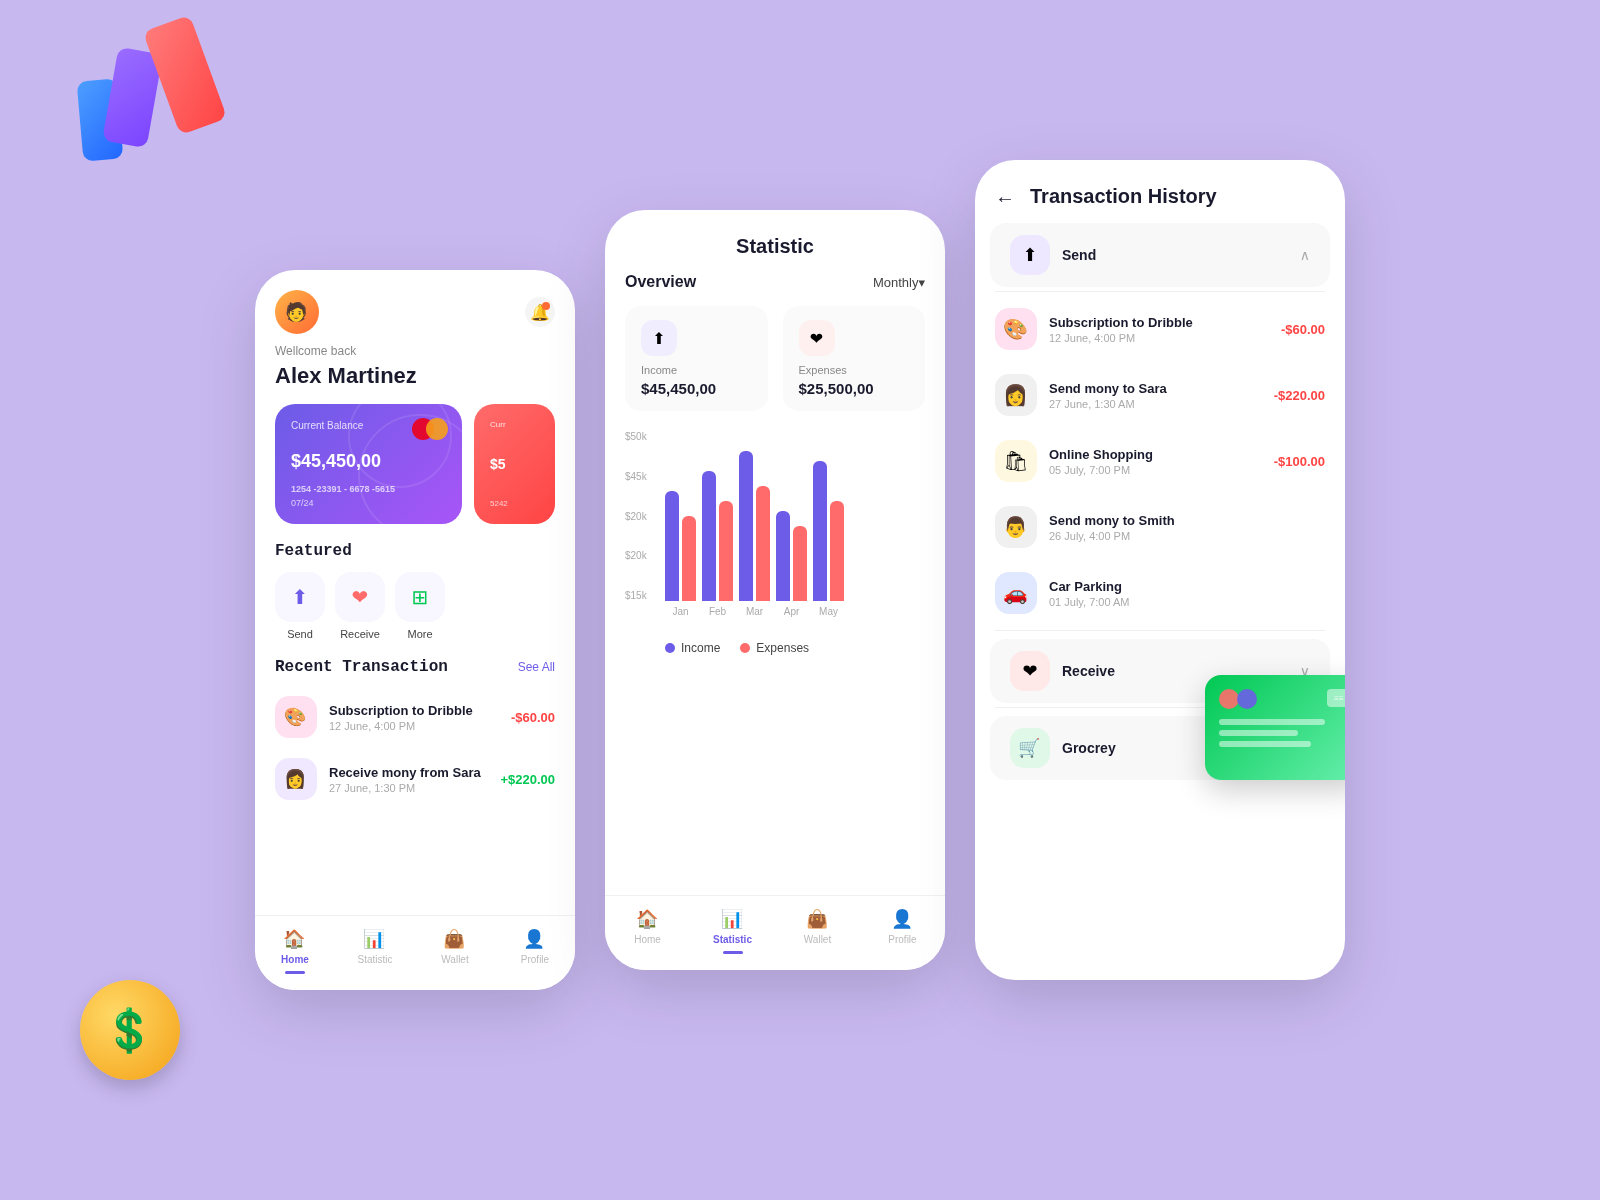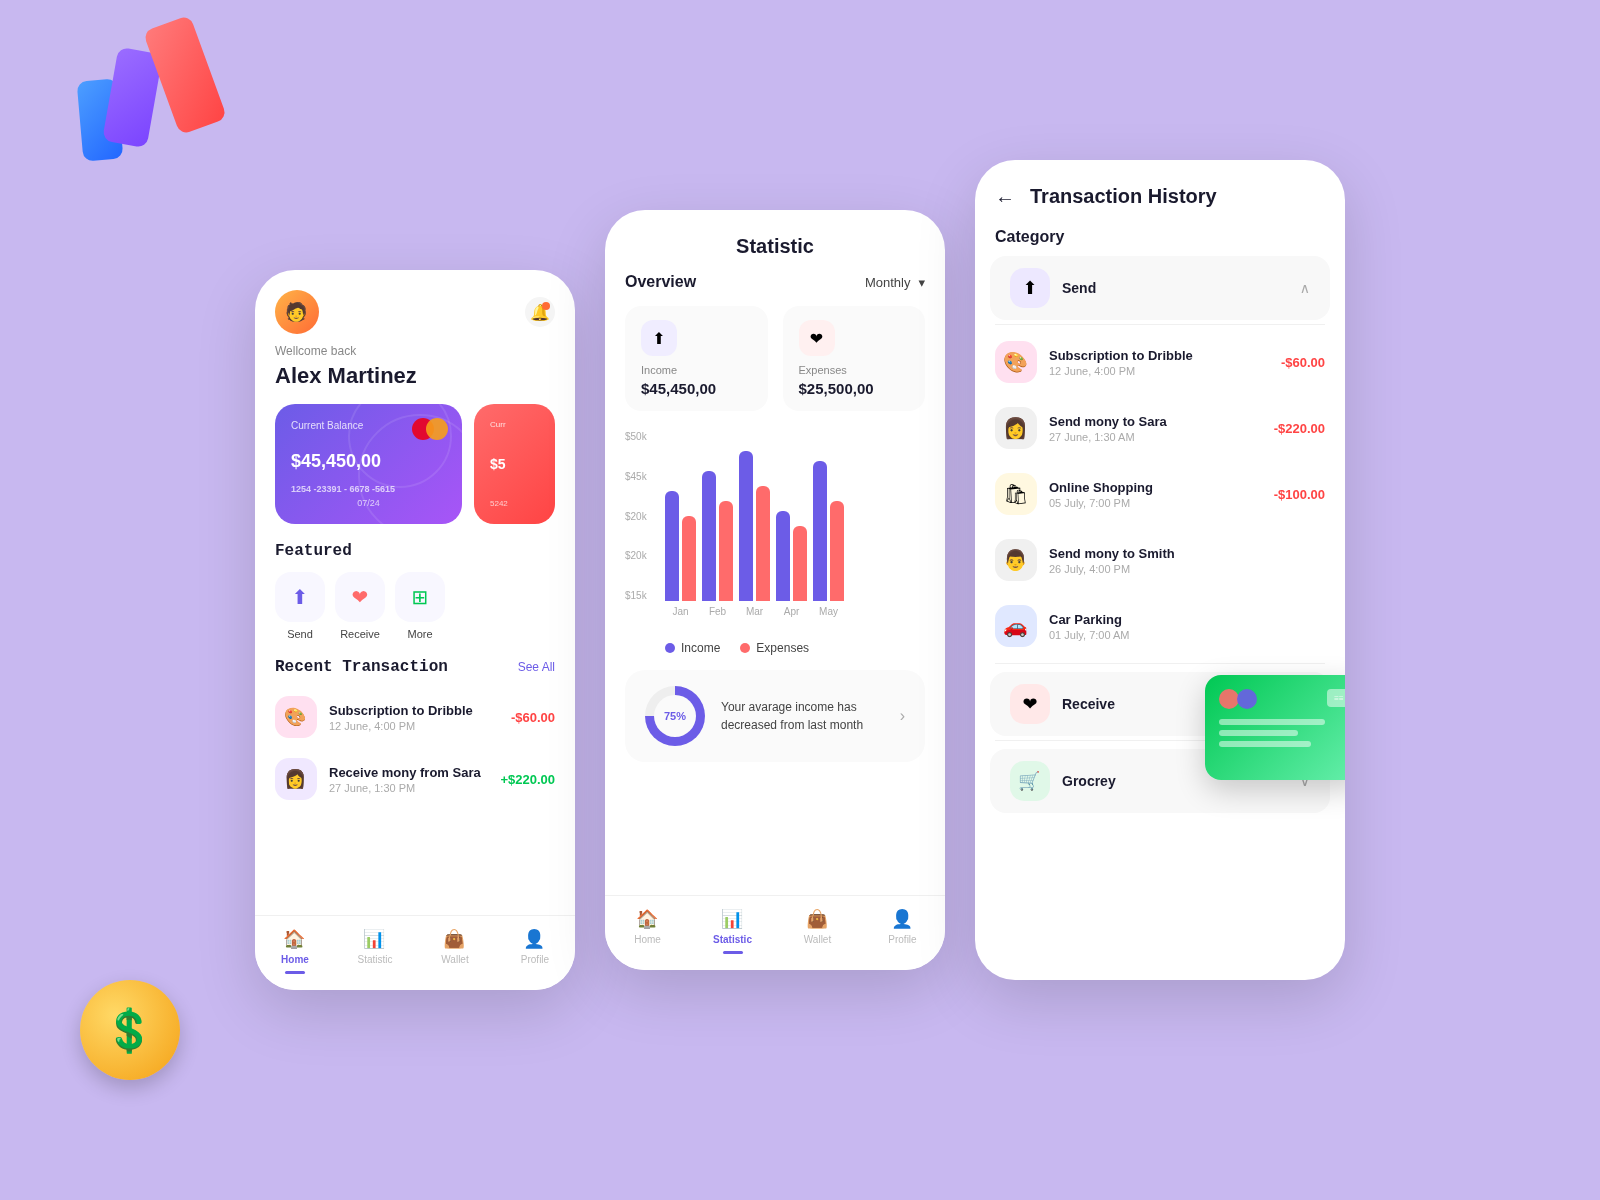--- a/index.html
+++ b/index.html
@@ -169,21 +169,21 @@
     }
     .mc-circle2 {
       width: 22px; height: 22px;
       background: #f79e1b;
       border-radius: 50%;
       opacity: 0.9;
       margin-left: -8px;
     }
     .card-amount { font-size: 18px; font-weight: 700; margin: 4px 0 12px; }
     .card-number { font-size: 9px; opacity: 0.7; font-weight: bold; }
-    .card-expiry { font-size: 9px; opacity: 0.7; text-align: center; margin-top: 4px; }
+    .card-expiry { font-size: 9px; opacity: 0.7; text-align: left; margin-top: 4px; }
 
     .card-secondary {
       background: linear-gradient(135deg, #ff6b6b, #ff4444);
       border-radius: 20px;
       padding: 16px;
       width: 81px;
       color: white;
       min-height: 120px;
       display: flex;
       flex-direction: column;
@@ -308,21 +308,21 @@
       display: flex;
       justify-content: space-between;
       align-items: center;
       padding: 0 20px 15px;
       text-align: right;
     }
     .overview-label { font-size: 16px; font-weight: 600; color: #1a1a2e; }
     .monthly-btn {
       display: flex;
       align-items: center;
-      gap: 8px;
+      gap: 0;
       font-size: 13px;
       color: #444;
       cursor: pointer;
     }
 
     .income-expense-row {
       display: flex;
       gap: 15px;
       padding: 0 20px 20px;
     }
@@ -737,27 +737,20 @@
     <div class="legend-item">
       <div class="legend-dot" style="background:#6c5ce7"></div>
       <span>Income</span>
     </div>
     <div class="legend-item">
       <div class="legend-dot" style="background:#ff6b6b"></div>
       <span>Expenses</span>
     </div>
   </div>
 
-  <div class="progress-card">
-    <div class="progress-circle">
-      <span class="progress-text">75%</span>
-    </div>
-    <div class="progress-desc">Your avarage income has decreased from last month</div>
-    <div class="progress-arrow">›</div>
-  </div>
 
   <div class="bottom-nav">
     <div class="nav-item">
       <div class="nav-icon">🏠</div>
       <span class="nav-label">Home</span>
     </div>
     <div class="nav-item">
       <div class="nav-icon active">📊</div>
       <span class="nav-label active">Statistic</span>
       <div class="nav-active-bar"></div>
@@ -774,21 +767,20 @@
 
 </div>
 
 <div class="phone phone3" style="position:relative">
 
   <div class="history-header">
     <div class="back-btn">←</div>
     <div class="history-title">Transaction History</div>
   </div>
 
-  <div class="category-title">Category</div>
 
   <div class="category-row">
     <div class="category-row-left">
       <div class="cat-icon" style="background:#ede8ff">⬆</div>
       <span class="cat-label">Send</span>
     </div>
     <span class="cat-chevron">∧</span>
   </div>
 
   <div class="divider"></div>

